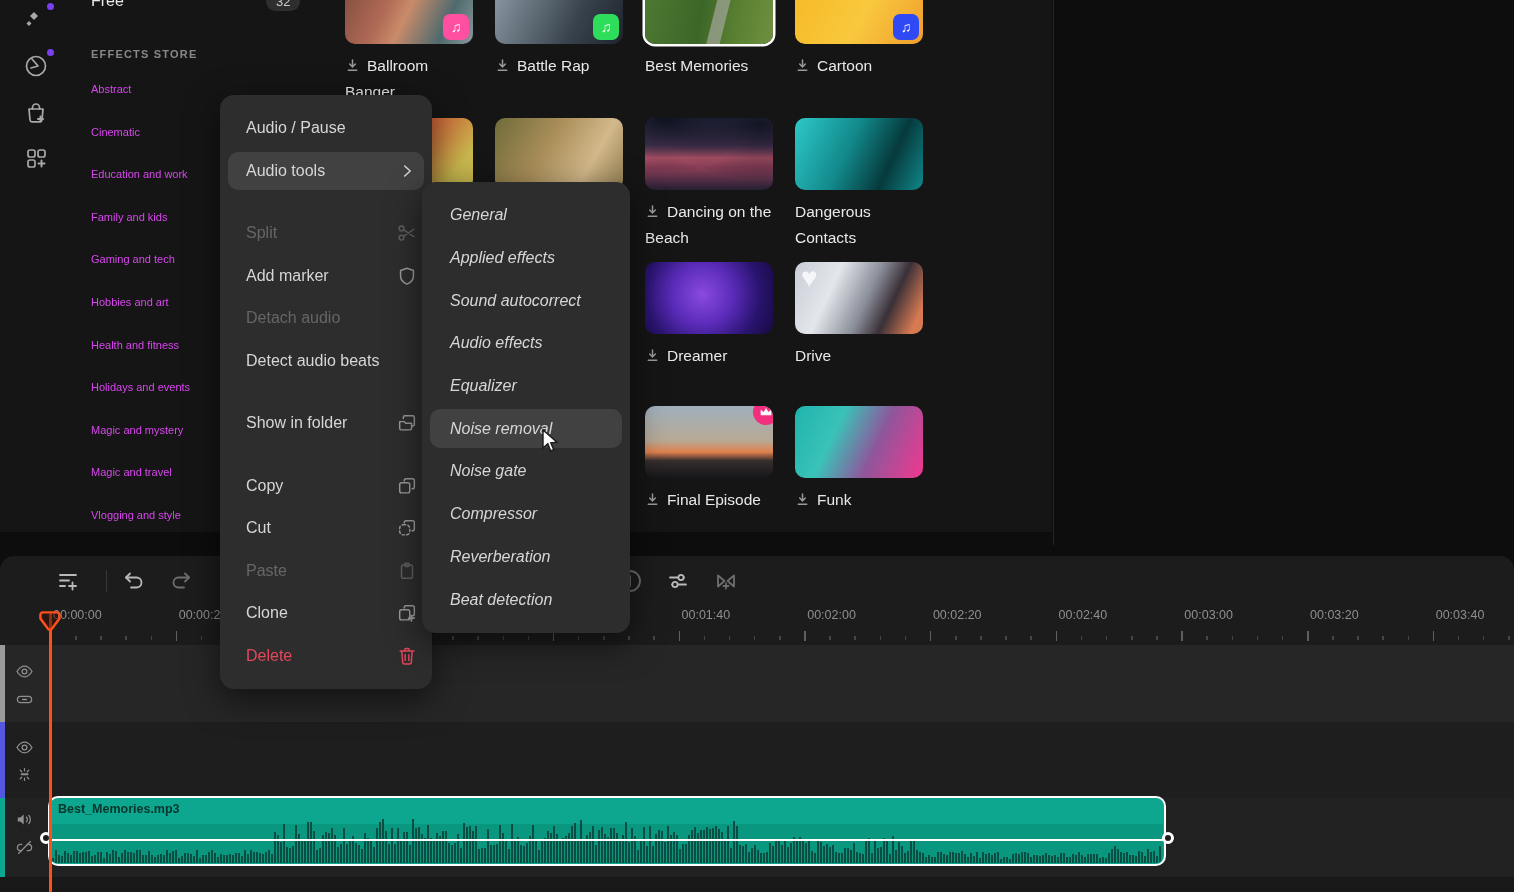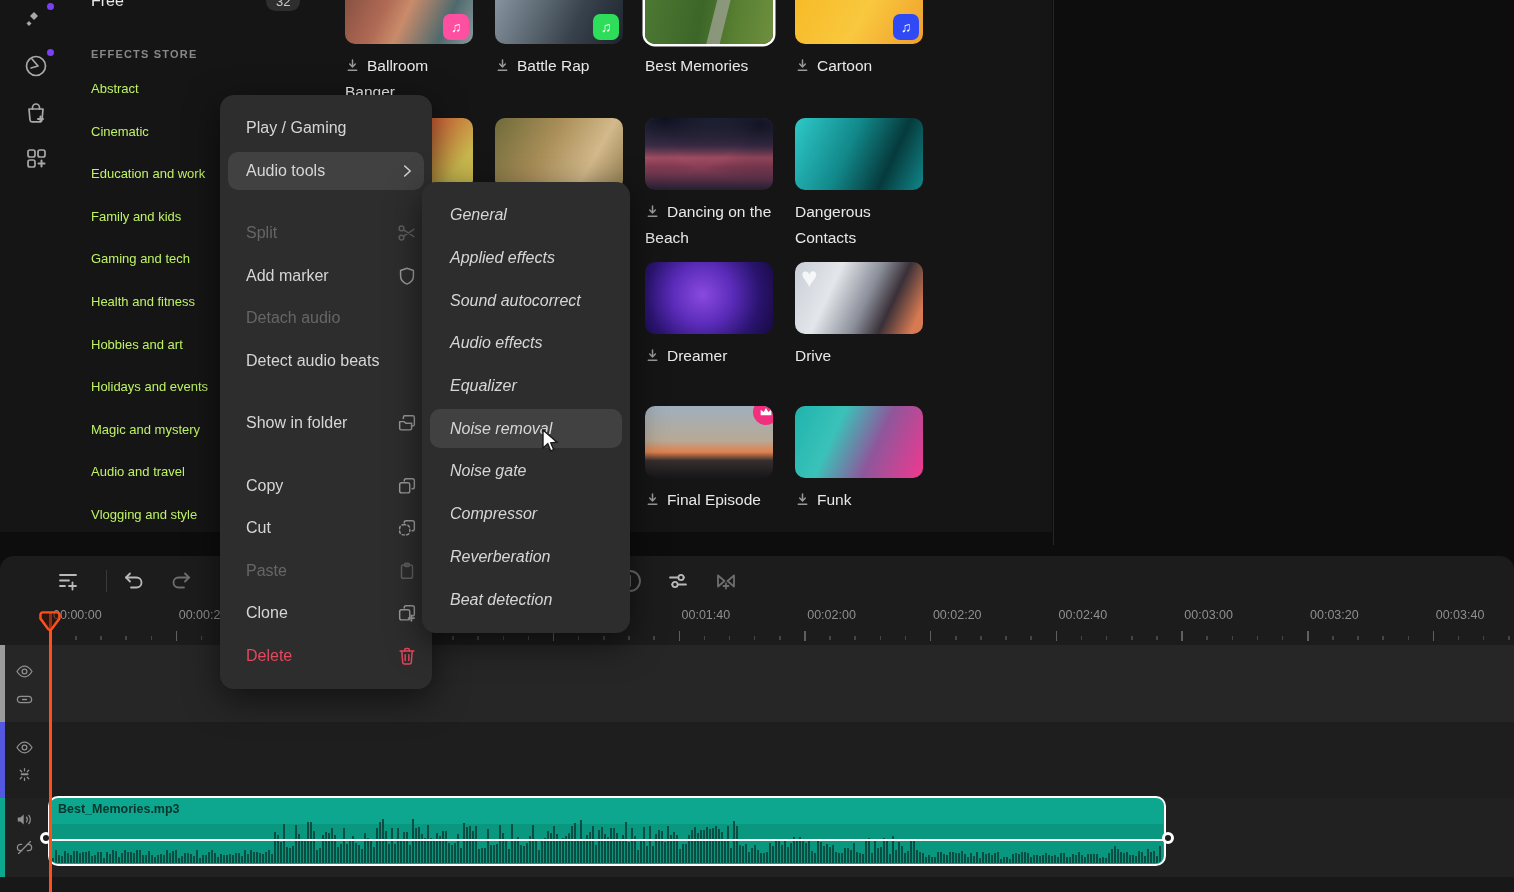--- a/index.html
+++ b/index.html
@@ -13,21 +13,21 @@
 
   .rail { position:absolute; left:0; top:0; width:70px; height:532px; }
   .rail-btn { position:absolute; left:22px; width:30px; height:30px; }
   .rail-btn svg { width:28px; height:28px; stroke:#a8a8a8; fill:none; stroke-width:1.7; stroke-linecap:round; stroke-linejoin:round; }
   .rail-dot { position:absolute; right:-2px; top:-3px; width:7px; height:7px; border-radius:50%; }
 
   .sidebar-free { position:absolute; left:91px; top:-8px; width:220px; height:26px; color:#e8e8e8; font-size:16px; }
   .free-badge { position:absolute; left:175px; top:0px; background:#2e2e2e; color:#c9c9c9; font-size:13px; padding:2px 10px; border-radius:11px; }
   .sb-header { position:absolute; left:91px; top:48px; color:#888; font-size:11px; font-weight:bold; letter-spacing:1.2px; }
   .sb-list { position:absolute; left:91px; top:68px; width:250px; list-style:none; }
-  .sb-item { height:42.6px; line-height:42.6px; color:#bef264; font-size:13px; white-space:nowrap; cursor:default; }
+  .sb-item { height:42.6px; line-height:42.6px; color:#d946ef; font-size:11px; white-space:nowrap; cursor:default; }
 
   
   .card { position:absolute; width:128px; }
   .c0{left:345px;top:-28px}.c1{left:495px;top:-28px}.c2{left:645px;top:-28px}.c3{left:795px;top:-28px}
   .c4{left:345px;top:118px}.c5{left:495px;top:118px}.c6{left:645px;top:118px}.c7{left:795px;top:118px}
   .c8{left:645px;top:262px}.c9{left:795px;top:262px}.c10{left:645px;top:406px}.c11{left:795px;top:406px}
   .thumb { position:relative; width:128px; height:72px; border-radius:10px; overflow:hidden; }
   .thumb.sel { box-shadow:0 0 0 2.5px #fff; }
   .badge { position:absolute; right:4px; bottom:4px; width:26px; height:26px; border-radius:7px;
     color:#fff; font-size:14px; text-align:center; line-height:26px; }
@@ -159,25 +159,25 @@
       <span>Free</span>
       <span class="free-badge">32</span>
     </div>
     <div class="sb-header">EFFECTS STORE</div>
     <ul class="sb-list">
       <li class="sb-item">Abstract</li>
       <li class="sb-item">Cinematic</li>
       <li class="sb-item">Education and work</li>
       <li class="sb-item">Family and kids</li>
       <li class="sb-item">Gaming and tech</li>
+      <li class="sb-item">Hobbies and art</li>
       <li class="sb-item">Health and fitness</li>
-      <li class="sb-item">Hobbies and art</li>
       <li class="sb-item">Holidays and events</li>
       <li class="sb-item">Magic and mystery</li>
-      <li class="sb-item">Audio and travel</li>
+      <li class="sb-item">Magic and travel</li>
       <li class="sb-item">Vlogging and style</li>
     </ul>
 
     <div class="card c0">
       <div class="thumb th1">
         <span class="badge" style="background: rgb(255, 79, 160);">♫</span>
       </div>
       <div class="clabel"><svg class="dl" viewBox="0 0 16 16">
             <path d="M8 2 v7 M5 6.5 L8 9.5 L11 6.5 M3.5 13 h9"></path>
           </svg><span>Ballroom Banger</span></div>
@@ -798,21 +798,21 @@
     <div class="playhead-line"></div>
     <div class="playhead-head">
       <svg viewBox="0 0 23 28" width="23" height="28">
           <path d="M4 2.5 h15 a2.5 2.5 0 0 1 2.5 2.5 v4 L13.6 19.8 q-2.1 2.6 -4.2 0 L1.5 9 v-4 A2.5 2.5 0 0 1 4 2.5 Z" transform="scale(0.95)" fill="rgba(60,18,6,0.55)" stroke="#ff4f1a" stroke-width="2.6"></path>
         </svg>
     </div>
   </section>
 
   <div class="menu main-menu">
     <div class="menu-item">
-        <span>Play / Gaming</span>
+        <span>Audio / Pause</span>
       </div>
     <div class="menu-item hl">
         <span>Audio tools</span>
       <span class="m-ico"><svg viewBox="0 0 24 24" style="stroke:#d6d6d6">
             <path d="M9.5 6.5 L15.5 12 L9.5 17.5"></path>
           </svg></span>
       </div>
     <div class="menu-gap"></div>
     <div class="menu-item dis">
         <span>Split</span>

